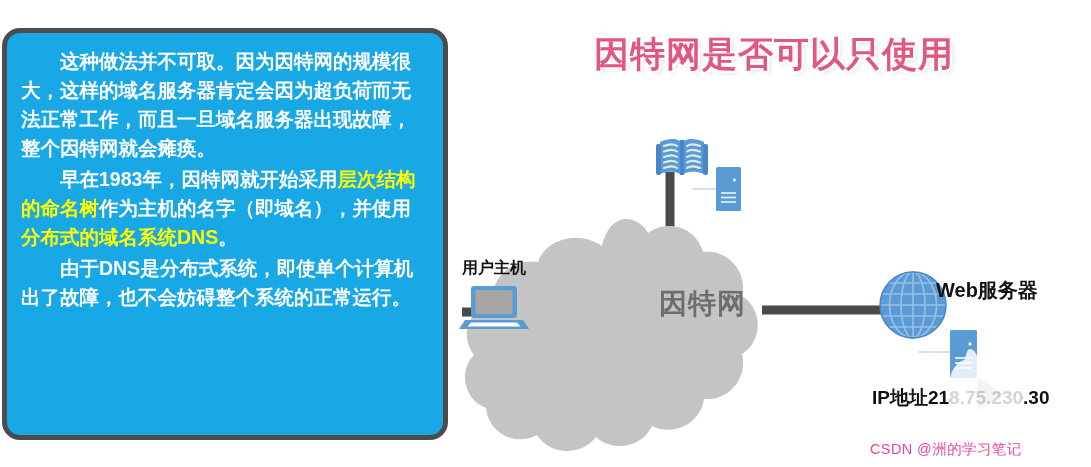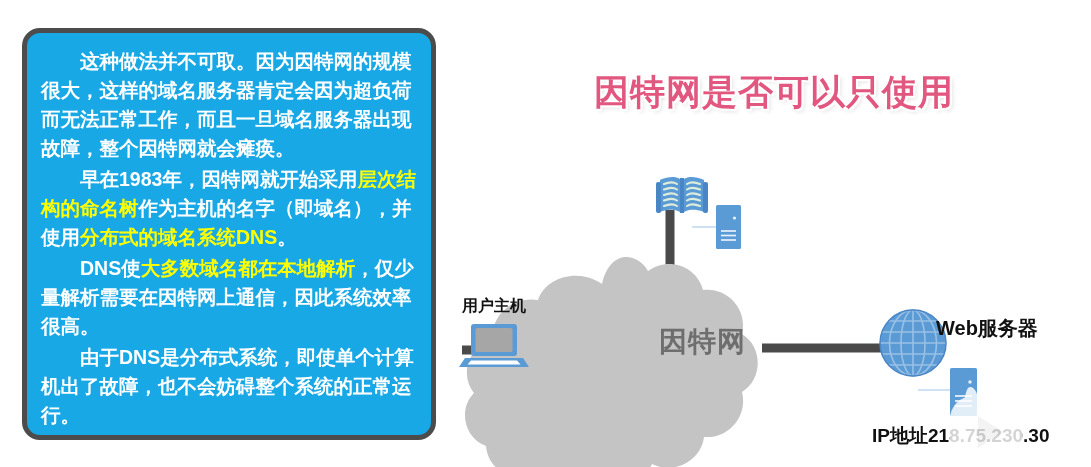--- a/index.html
+++ b/index.html
@@ -11,23 +11,23 @@
     width: 1091px;
     height: 467px;
     position: relative;
     overflow: hidden;
     font-family: "Liberation Sans", "DejaVu Sans", sans-serif;
   }
 
   
   #text-panel {
     position: absolute;
-    left: 22px;
+    left: 2px;
     top: 28px;
-    width: 414px;
+    width: 446px;
     height: 412px;
     background: #17A8E5;
     border: 5px solid #4C4C4C;
     border-radius: 18px;
     box-sizing: border-box;
     padding: 14px 14px 10px 14px;
     overflow: hidden;
   }
   #text-panel .para {
     color: #ffffff;
@@ -43,21 +43,20 @@
     color: #FFFF00;
   }
 
   
   #right-pane {
     position: absolute;
     left: 452px;
     top: 0;
     width: 639px;
     height: 327px;
-    margin-top: 38px;
   }
 
   
   #headline {
     position: absolute;
     left: 12px;
     top: 32px;
     width: 620px;
     text-align: center;
     font-weight: bold;
@@ -133,21 +132,20 @@
     white-space: nowrap;
     letter-spacing: 0.4px;
   }
 </style>
 </head>
 <body>
 
 <div id="text-panel">
   <p class="para"><span>这种做法并不可取。因为因特网的规模很大，这样的域名服务器肯定会因为超负荷而无法正常工作，而且一旦域名服务器出现故障，整个因特网就会瘫痪。</span></p>
   <p class="para"><span>早在1983年，因特网就开始采用</span><span class="hl">层次结构的命名树</span><span>作为主机的名字（即域名），并使用</span><span class="hl">分布式的域名系统DNS</span><span>。</span></p>
-  <p class="para"><span>DNS使</span><span class="hl">大多数域名都在本地解析</span><span>，仅少量解析需要在因特网上通信，因此系统效率很高。</span></p>
   <p class="para"><span>由于DNS是分布式系统，即使单个计算机出了故障，也不会妨碍整个系统的正常运行。</span></p>
 </div>
 
 <div id="right-pane">
 
   <div id="headline">
     <span class="ln">因特网是否可以只使用</span>
   </div>
 
   <div id="diagram">

